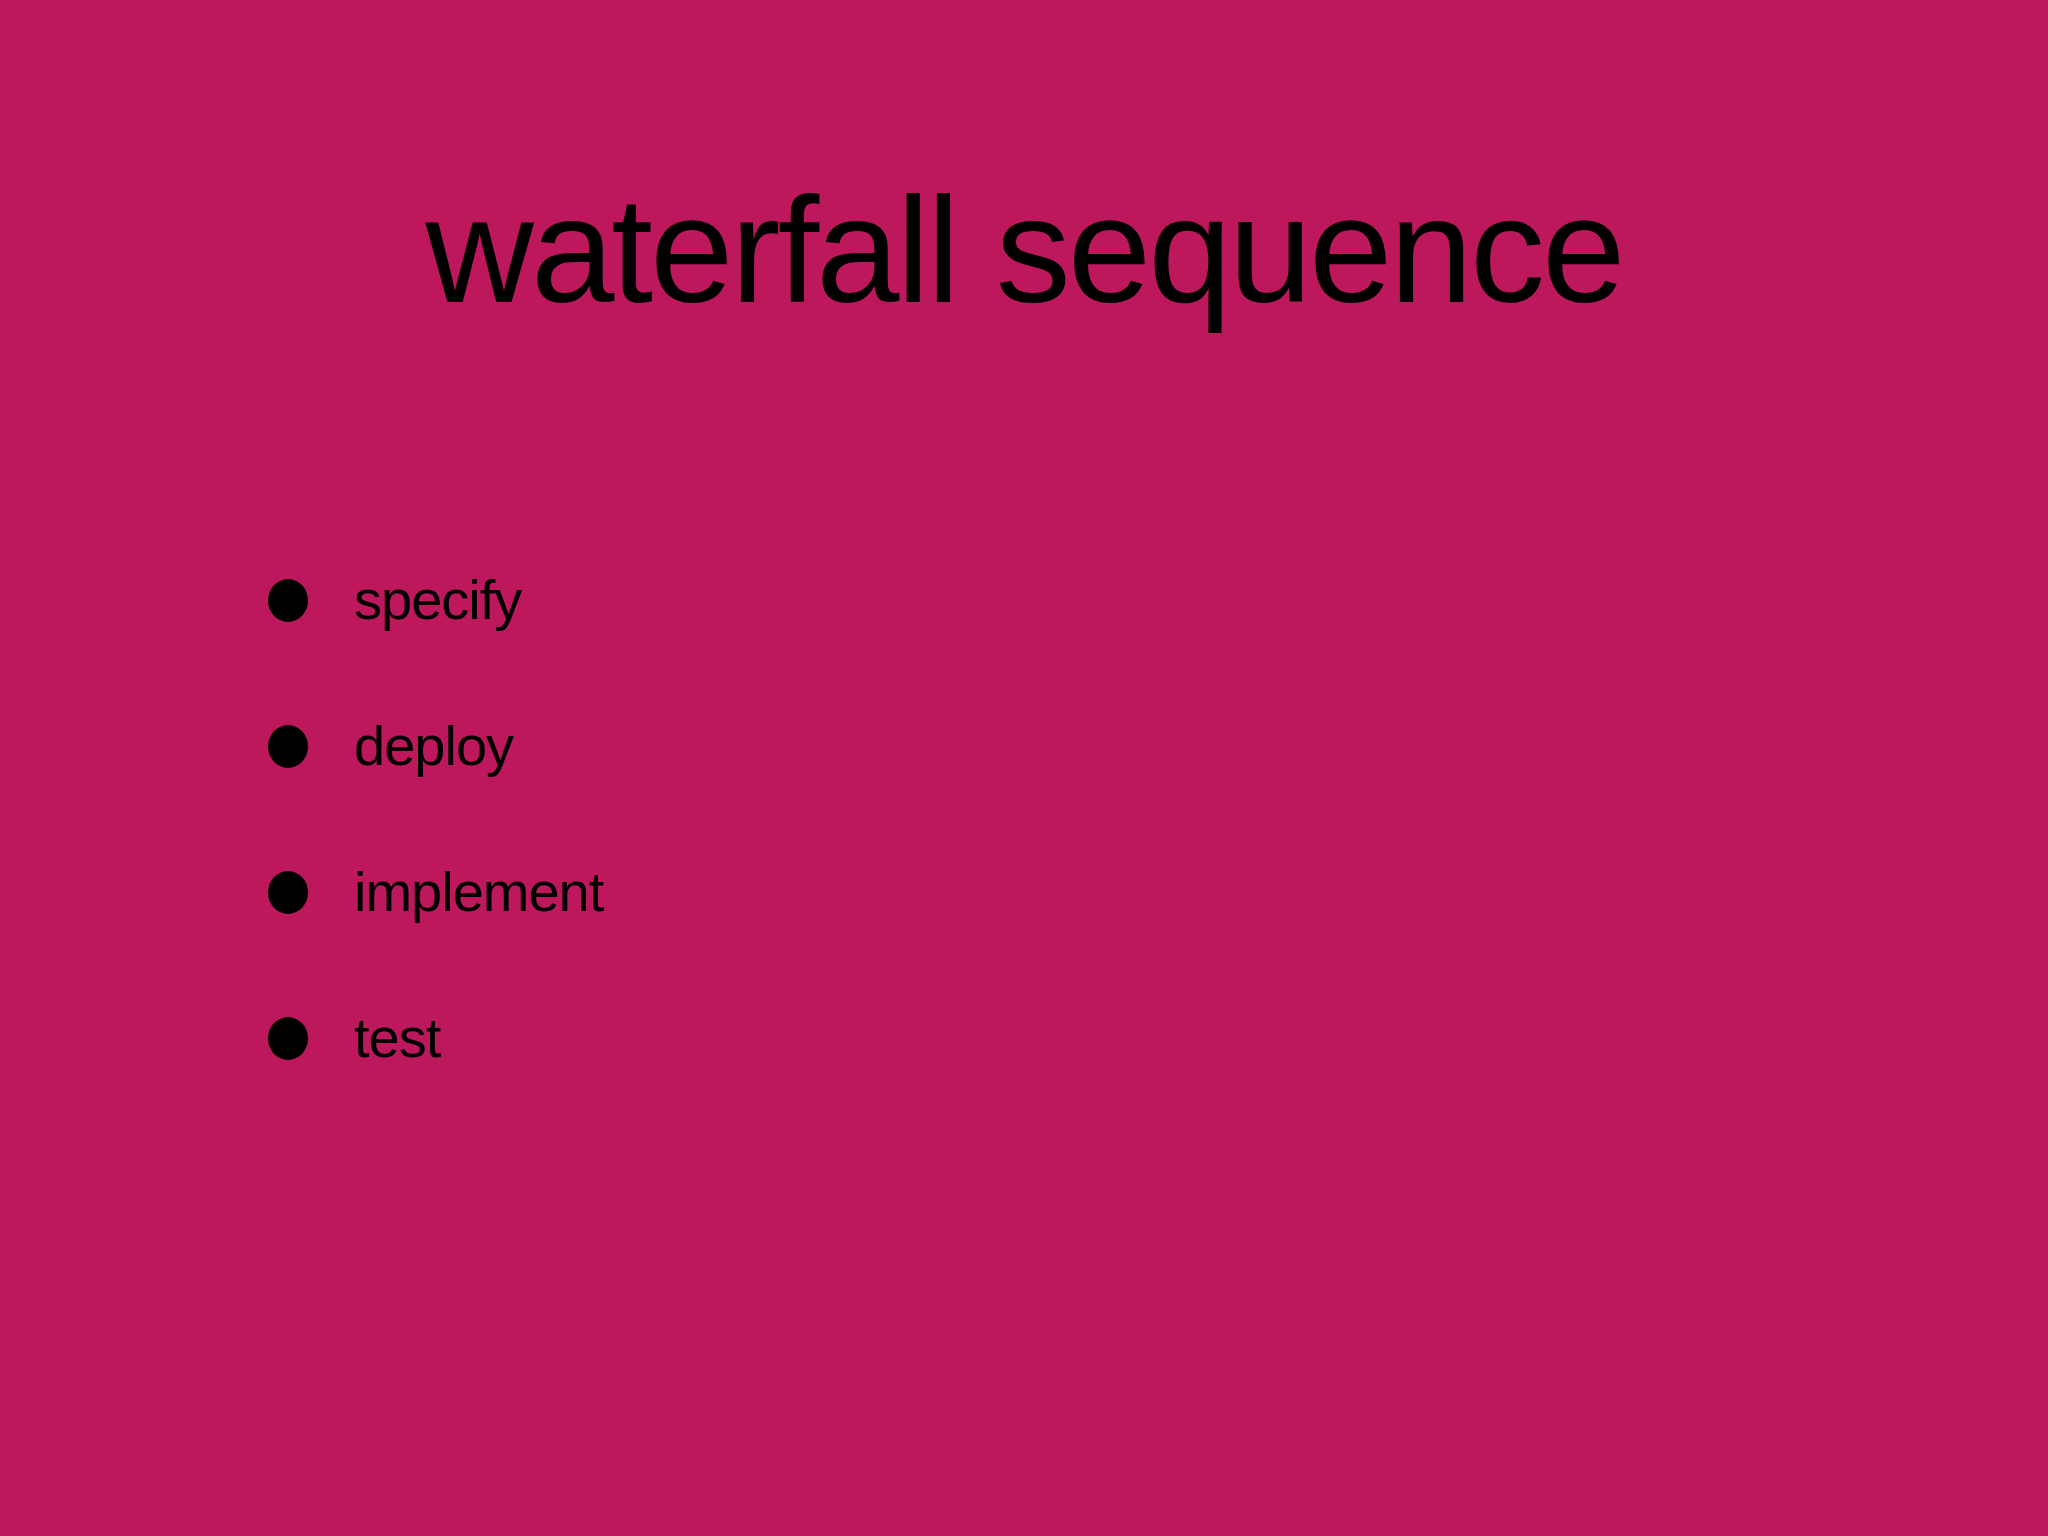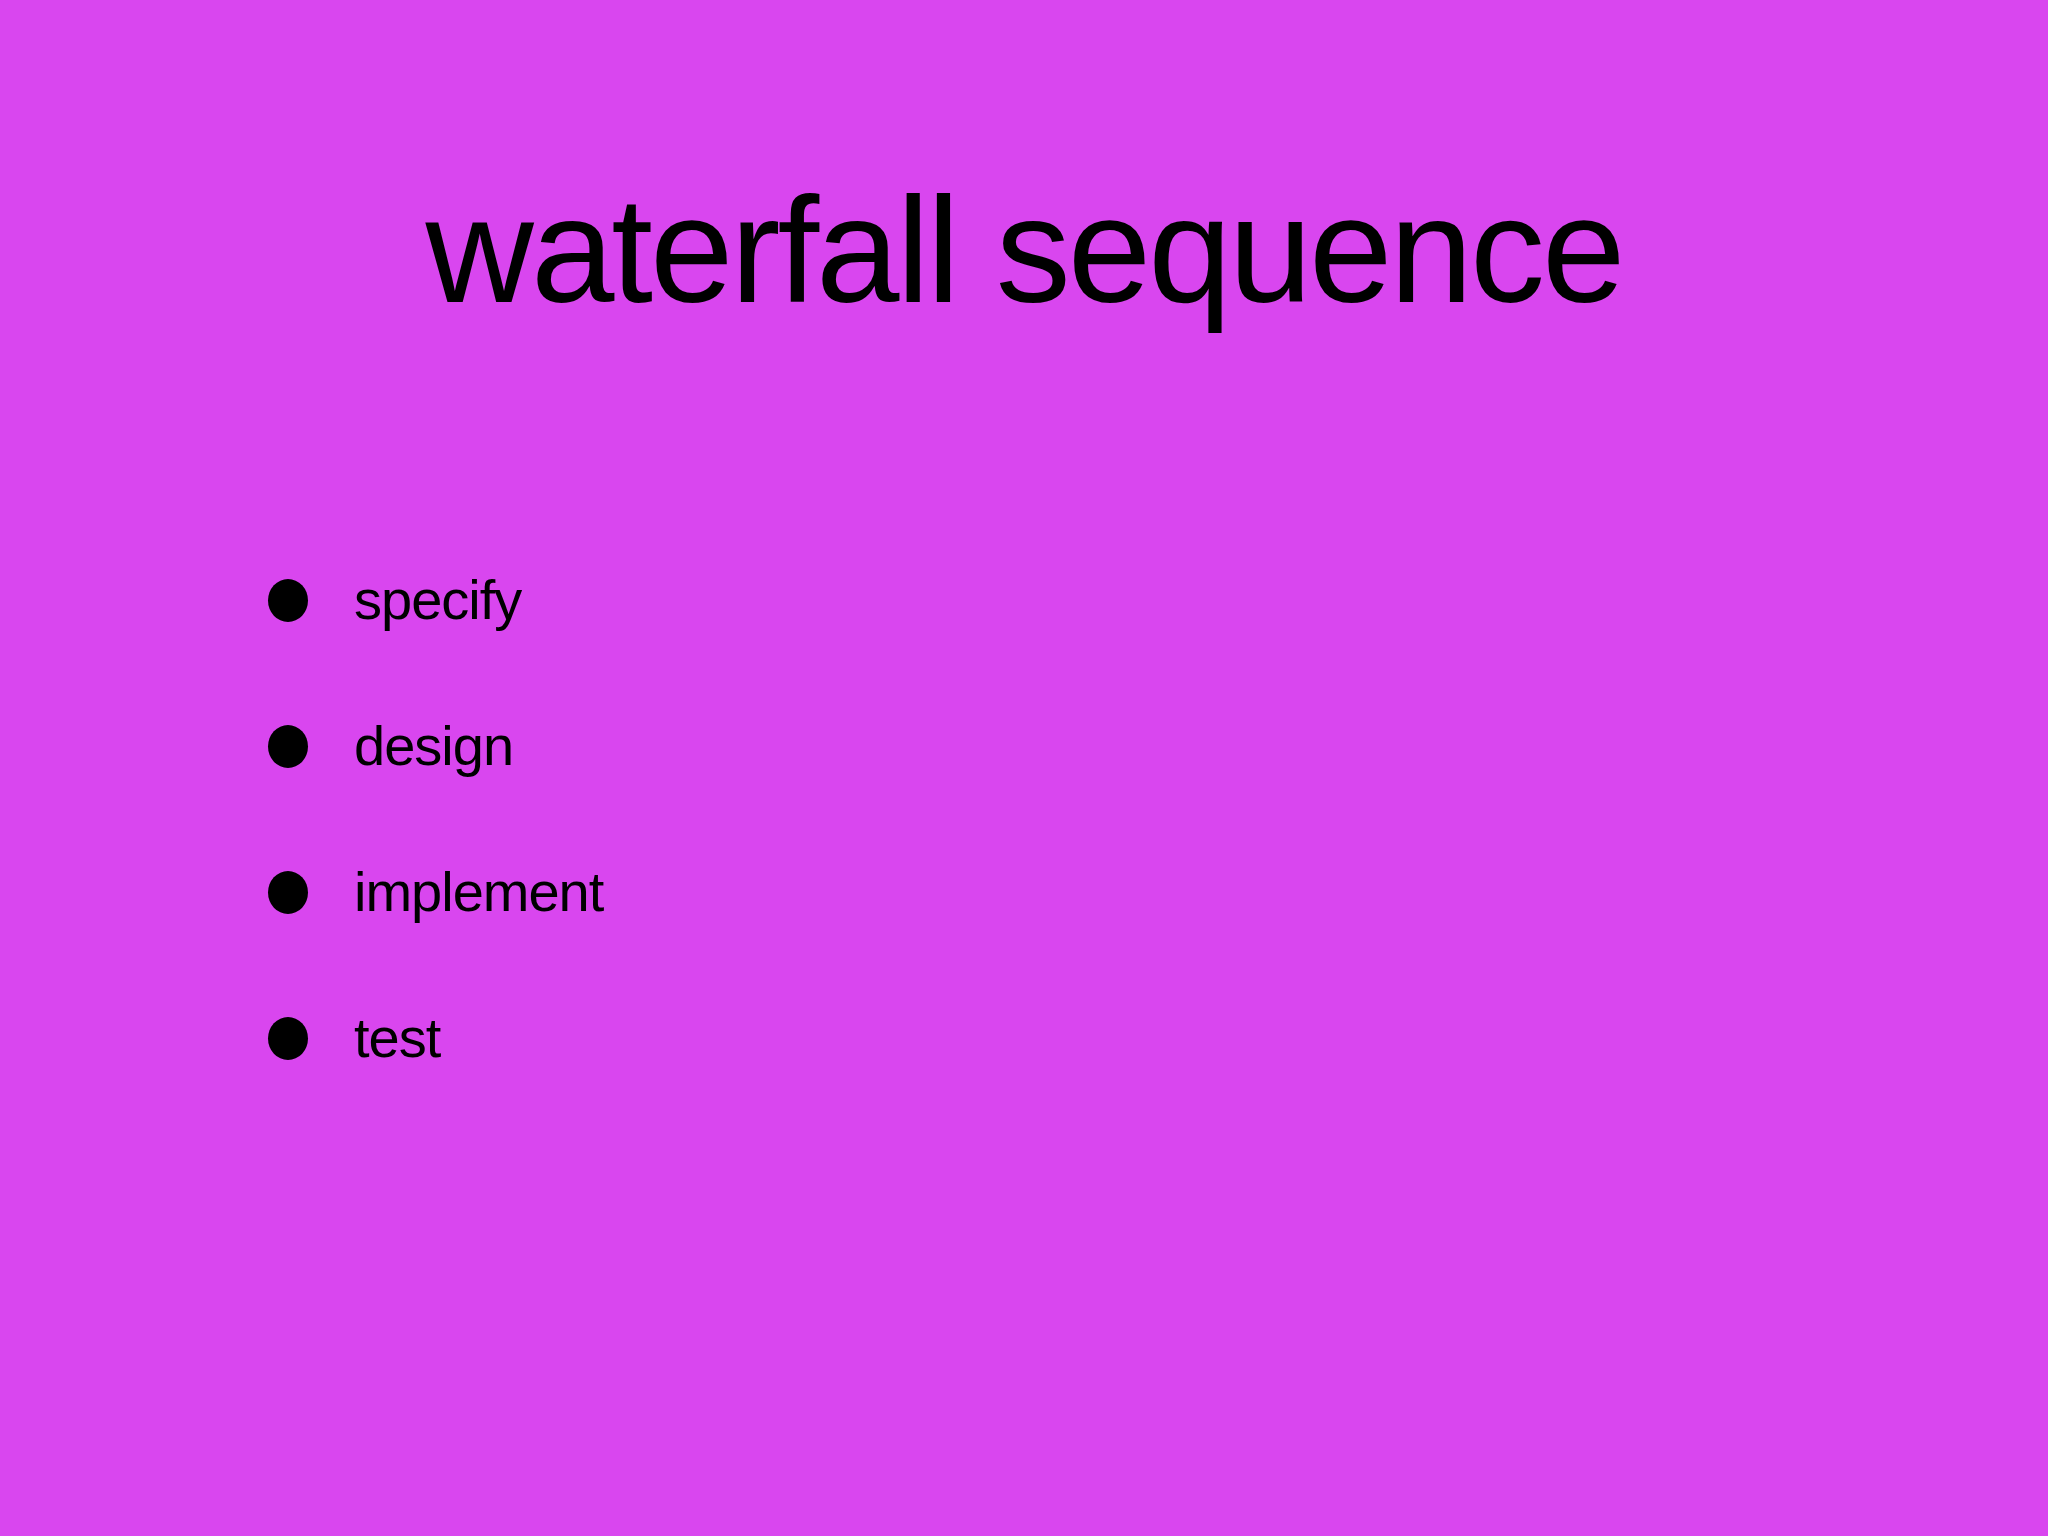--- a/index.html
+++ b/index.html
@@ -4,21 +4,21 @@
 <style>
   html, body {
     margin: 0;
     padding: 0;
     background: #ffffff;
   }
   .slide {
     position: relative;
     width: 2048px;
     height: 1536px;
-    background: #d946ef;
+    background: #be185d;
     overflow: hidden;
     font-family: "Liberation Sans", sans-serif;
     color: #000000;
   }
   .slide-title {
     position: absolute;
     top: 160px;
     left: 0;
     width: 100%;
     margin: 0;
@@ -67,21 +67,21 @@
 
   <h1 class="slide-title">waterfall sequence</h1>
 
   <ul class="bullet-list">
     <li class="bullet-item">
       <span class="bullet-dot"></span>
       <span class="bullet-text">specify</span>
     </li>
     <li class="bullet-item">
       <span class="bullet-dot"></span>
-      <span class="bullet-text">design</span>
+      <span class="bullet-text">deploy</span>
     </li>
     <li class="bullet-item">
       <span class="bullet-dot"></span>
       <span class="bullet-text">implement</span>
     </li>
     <li class="bullet-item">
       <span class="bullet-dot"></span>
       <span class="bullet-text">test</span>
     </li>
   </ul>

